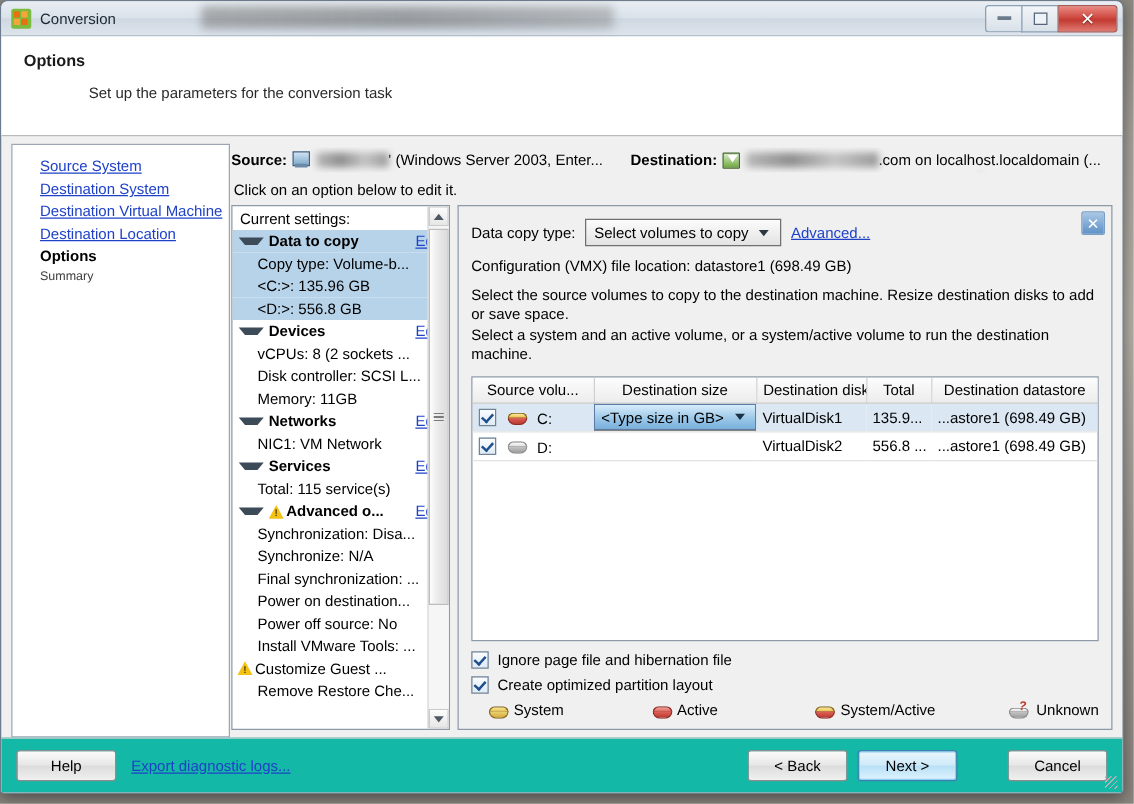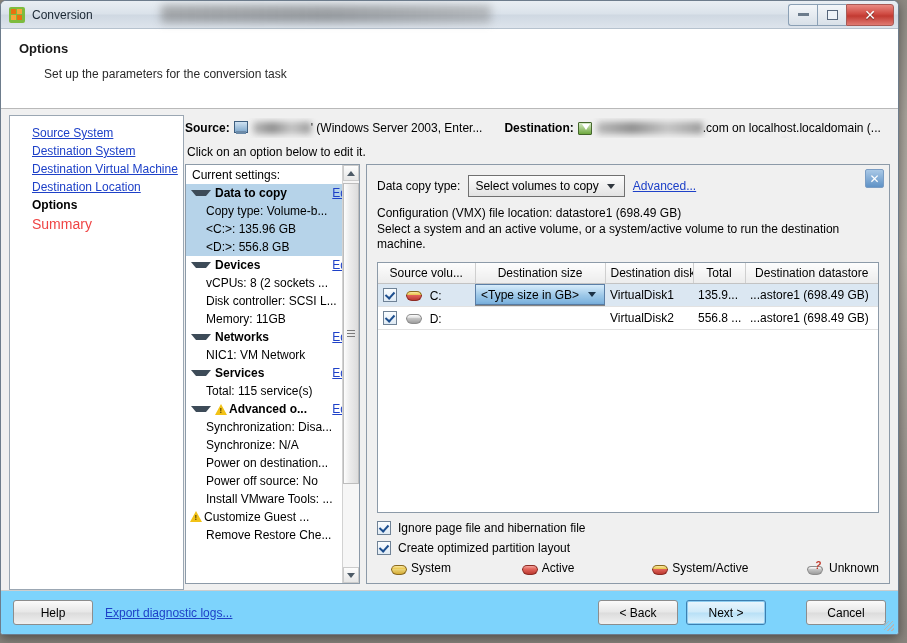--- a/index.html
+++ b/index.html
@@ -37,30 +37,30 @@
   .wb.close{width:46px;border:1px solid #a85a55;border-radius:0 3px 3px 0;
     background:linear-gradient(180deg,#e98a82,#cf4a42 45%,#c23a32 55%,#e07a72);}
   .wb .dash{width:11px;height:3px;background:#6b7b8b;}
   .wb .sq{width:9px;height:8px;border:1.5px solid #55657a;background:#eef3f8;}
   .wb .xx{color:#fff;font-size:14px;font-weight:bold;text-shadow:0 1px 1px rgba(0,0,0,.5);line-height:1;}
 
   
   .banner{flex:0 0 80px;background:#fff;border-bottom:1px solid #b9b9b9;
     padding:12px 0 0 18px;box-sizing:border-box;}
   .banner h1{margin:0;font-size:13px;font-weight:bold;color:#1a1a1a;}
-  .banner p{margin:11px 0 0 25px;font-size:12px;color:#2a2a2a;}
+  .banner p{margin:11px 0 0 52px;font-size:12px;color:#2a2a2a;}
 
   
   .bodyarea{flex:1 1 auto;display:flex;padding:6px 8px 0 8px;box-sizing:border-box;gap:1px;min-height:0;}
 
   
   .nav{flex:0 0 175px;background:#fff;border:1px solid #9ba7b3;box-sizing:border-box;padding:10px 0 0 22px;}
   .nav a{display:block;color:#1e41c8;text-decoration:underline;font-size:12px;margin-bottom:4px;cursor:pointer;}
   .nav .cur{font-weight:bold;color:#000;margin-bottom:4px;font-size:12px;}
-  .nav .plain{color:#ef4444;font-size:14px;}
+  .nav .plain{color:#404040;font-size:10px;}
 
   
   .right{flex:1 1 auto;display:flex;flex-direction:column;min-width:0;}
   .srcrow{display:flex;align-items:center;font-size:12px;height:20px;margin:3px 0 0 0;position:relative;white-space:nowrap;overflow:hidden;}
   .srcrow b{font-weight:bold;}
   .icn-src{width:15px;height:14px;margin:0 4px;position:relative;display:inline-block;flex:0 0 15px;}
   .icn-src .mon{position:absolute;left:0;top:0;width:12px;height:10px;background:linear-gradient(180deg,#cfe2f2,#7fa8cc);border:1px solid #3f5f80;}
   .icn-src .bs{position:absolute;left:2px;top:10px;width:10px;height:3px;background:#6b8aa8;}
   .icn-dst{width:15px;height:15px;margin:0 4px;position:relative;display:inline-block;flex:0 0 15px;}
   .icn-dst .box{position:absolute;left:0;top:1px;width:12px;height:11px;background:linear-gradient(180deg,#d8ecc8,#6ea83e);border:1px solid #43662a;border-radius:1px;}
@@ -168,21 +168,21 @@
   .legend .li:nth-child(2){width:148px;}
   .legend .li:nth-child(3){width:182px;}
   .volq{display:inline-block;width:16px;height:11px;margin:0 6px 0 0;position:relative;vertical-align:-1px;}
   .volq .top{position:absolute;left:0;top:2px;width:16px;height:4px;border-radius:7px 7px 0 0;
      background:linear-gradient(180deg,#fdfdfd,#dcdcdc);border:1px solid #8d8d8d;box-sizing:border-box;}
   .volq .bot{position:absolute;left:0;top:5px;width:16px;height:6px;border-radius:0 0 7px 7px;
      background:linear-gradient(180deg,#c9c9c9,#9d9d9d);border:1px solid #8d8d8d;border-top:none;box-sizing:border-box;}
   .volq .q{position:absolute;left:8px;top:-3px;font-size:10px;font-weight:bold;color:#c0392b;line-height:10px;}
 
   
-  .footer{flex:0 0 44px;border-top:1px solid #cdcdcd;background:#7dd3fc;
+  .footer{flex:0 0 44px;border-top:1px solid #cdcdcd;background:#14b8a6;
     display:flex;align-items:center;padding:0 12px;box-sizing:border-box;}
   .btn{height:23px;min-width:78px;border:1px solid #8d8d8d;border-radius:3px;
     background:linear-gradient(180deg,#fbfbfb,#e7e7e7 48%,#dcdcdc 52%,#f0f0f0);
     font-size:12px;display:inline-flex;align-items:center;justify-content:center;cursor:pointer;
     font-family:"Liberation Sans",sans-serif;}
   .btn.def{border:1px solid #3c7fb1;box-shadow:0 0 0 1px #8ecdf0 inset;
     background:linear-gradient(180deg,#eaf6fd,#cfeaf9 48%,#b8e0f6 52%,#dff3fd);}
   .footer .lnk{margin-left:12px;}
   .spacer{flex:1 1 auto;}
   .gap{width:8px;}
@@ -296,20 +296,21 @@
             <div class="tleaf">Total: 115 service(s)</div>
 
             <div class="tnode">
               <span class="tri"></span>
               <span class="warn"></span>
               <span class="lbl">Advanced o...</span>
               <span class="edit">Edit</span>
             </div>
             <div class="tleaf">Synchronization: Disa...</div>
             <div class="tleaf">Synchronize: N/A</div>
+            <div class="tleaf">Final synchronization: ...</div>
             <div class="tleaf">Power on destination...</div>
             <div class="tleaf">Power off source: No</div>
             <div class="tleaf">Install VMware Tools: ...</div>
             <div class="tleaf" style="padding-left:4px">
               <span class="warn"></span><span>Customize Guest ...</span>
             </div>
             <div class="tleaf">Remove Restore Che...</div>
           </div>
 
           <div class="vsb">
@@ -333,20 +334,21 @@
           <div class="crow">
             <span>Data copy type:</span>
             <div class="combo">
               <span>Select volumes to copy</span>
               <i class="cav"></i>
             </div>
             <span class="lnk">Advanced...</span>
           </div>
 
           <div class="vmxline">Configuration (VMX) file location: datastore1 (698.49 GB)</div>
+          <div class="desc">Select the source volumes to copy to the destination machine. Resize destination disks to add or save space.</div>
           <div class="desc" style="margin-top:2px">Select a system and an active volume, or a system/active volume to run the destination machine.</div>
 
           <div class="tblwrap">
             <table class="vt">
               <colgroup>
                 <col style="width:97px">
                   <col style="width:130px">
                   <col style="width:88px">
                   <col style="width:52px">
                   <col>

